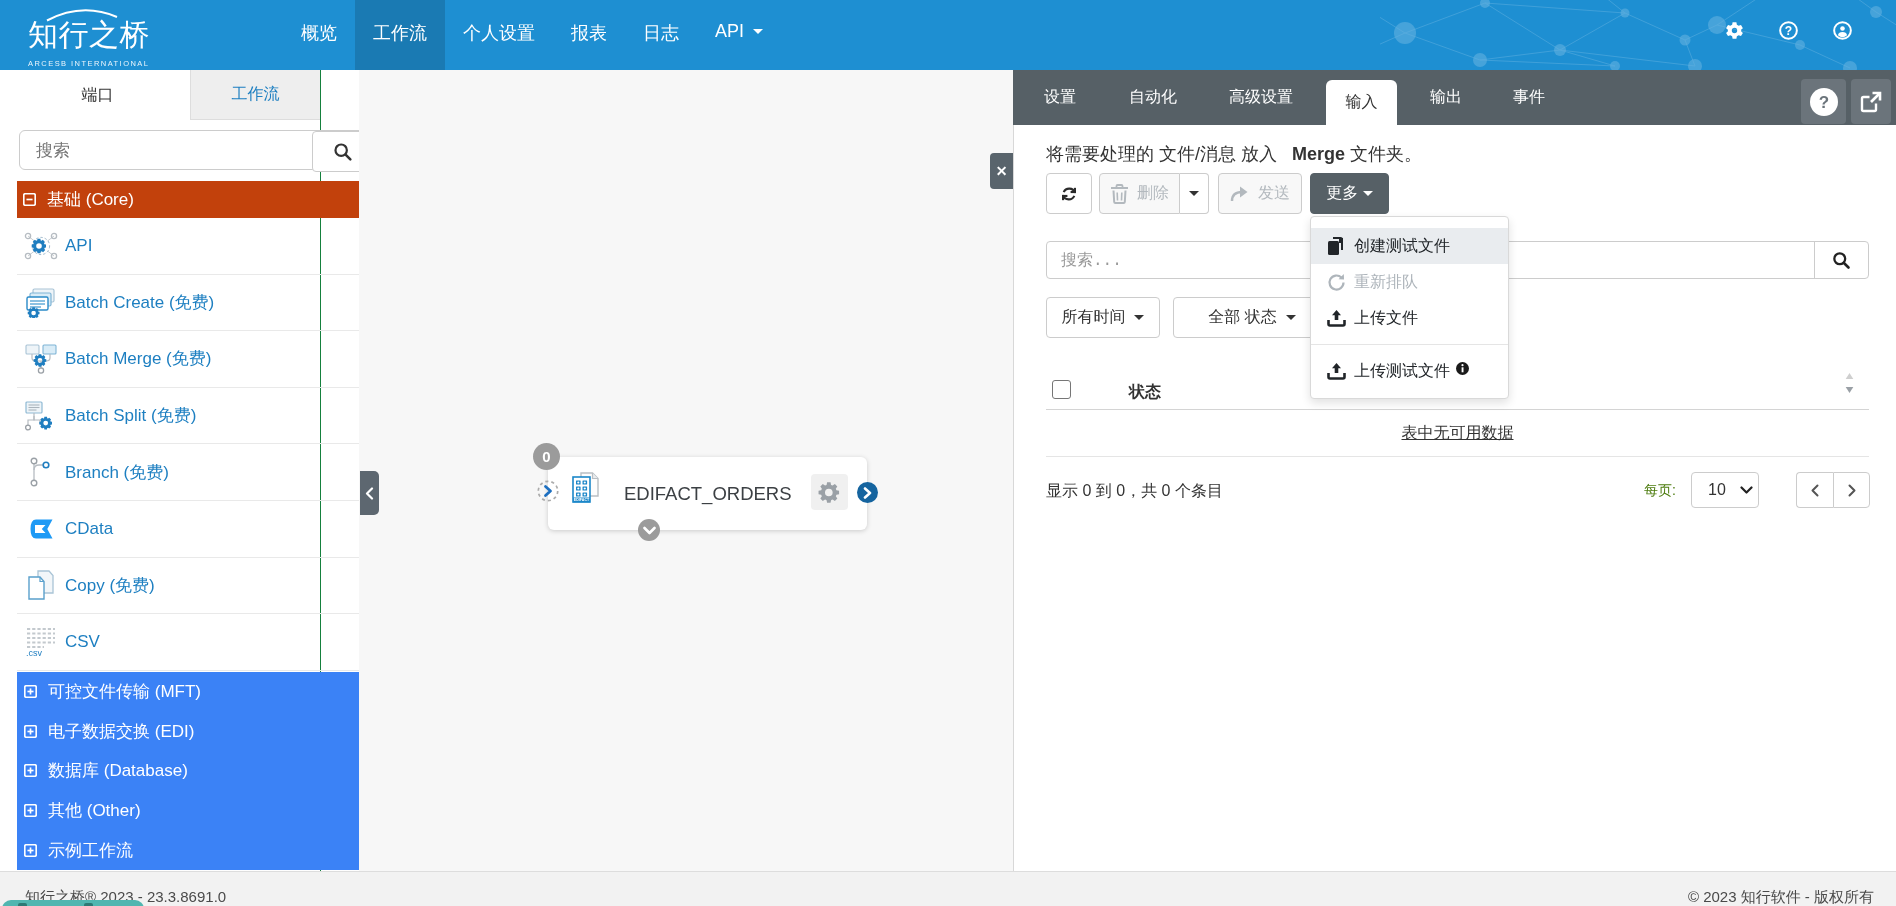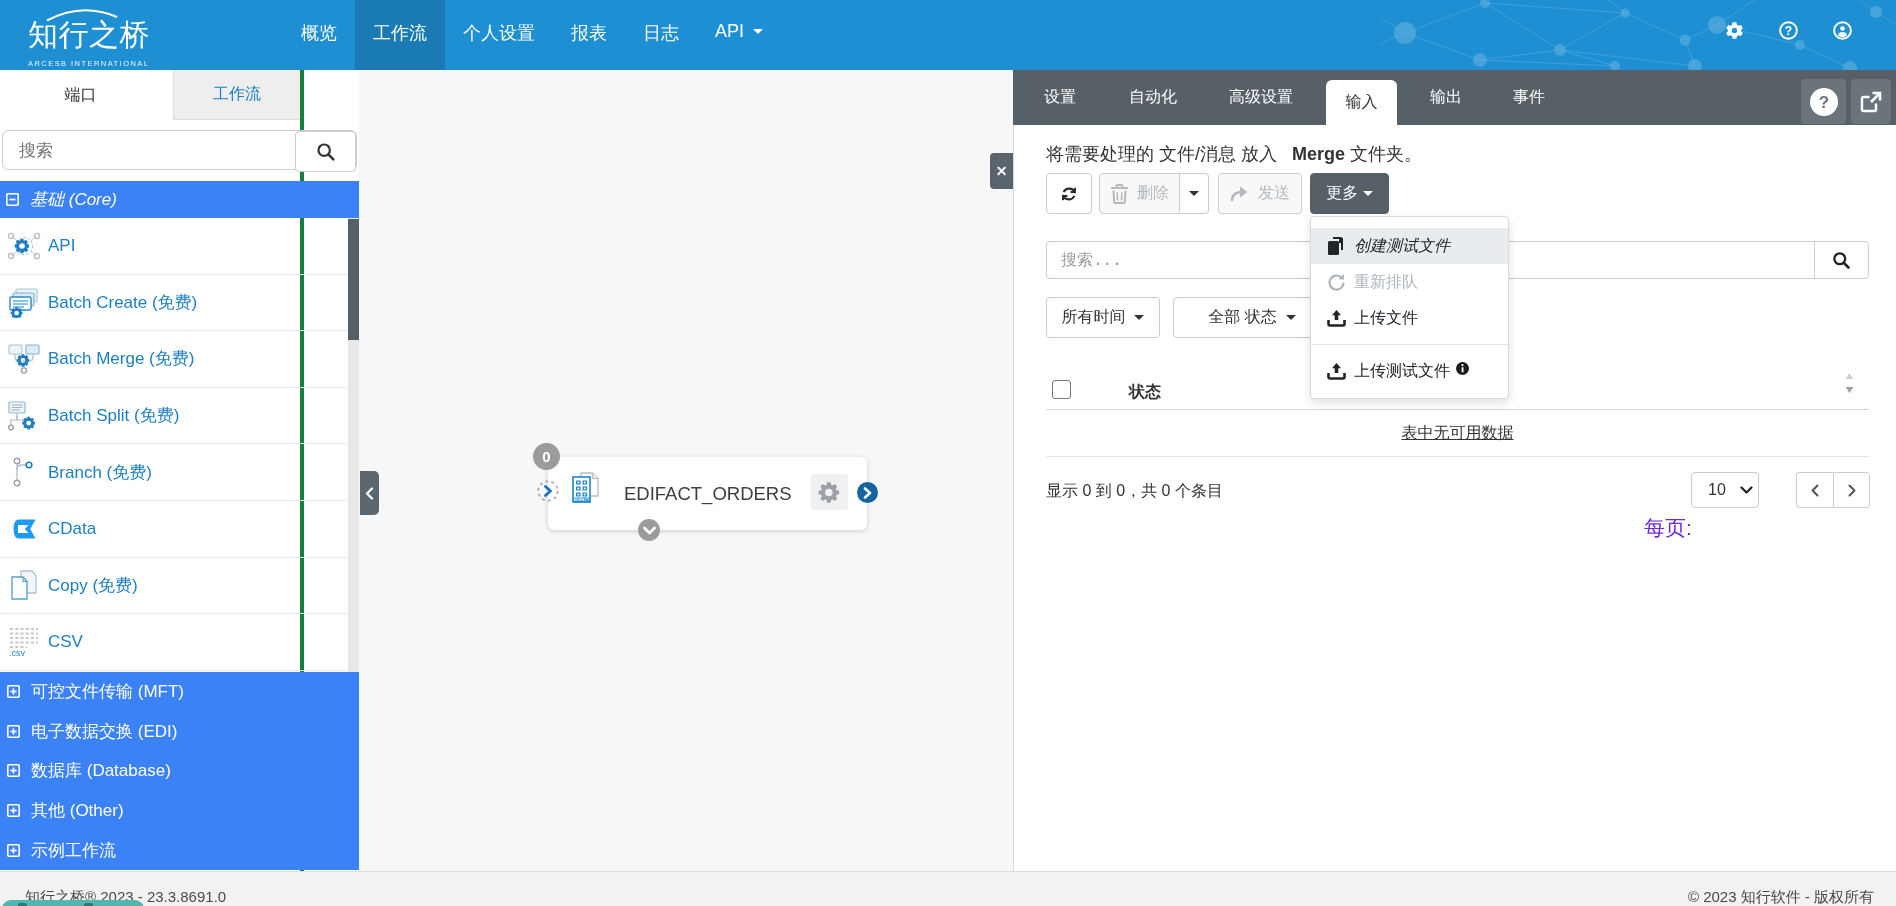--- a/index.html
+++ b/index.html
@@ -13,37 +13,37 @@
 .logo .en { display:block; font-size:7.5px; letter-spacing:1.45px; margin-top:3px; color:#eaf5fc; }
 .logo svg.arc { position:absolute; left:17px; top:-8px; }
 .nav { position:absolute; left:283px; top:0; height:89px; display:flex; }
 .nav a { display:flex; align-items:flex-start; padding:21px 18px 0; color:#fff; font-size:18px; text-decoration:none; height:70px; box-sizing:border-box; }
 .nav a.active { background:#1a7ab3; }
 .nav .caret { margin-left:9px; margin-top:8px; width:0; height:0; border-left:5px solid transparent; border-right:5px solid transparent; border-top:5px solid #fff; }
 .nbicons { position:absolute; right:0; top:0; height:70px; display:flex; align-items:flex-start; padding-top:21px; }
 .nbicons .ic { width:54px; display:flex; justify-content:center; }
 
 
-.sidebar { position:absolute; left:0; top:70px; width:304px; height:801px; background:#fff; border-right:4px solid #15803d; }
+.sidebar { position:absolute; left:17px; top:70px; width:304px; height:801px; background:#fff; border-right:1px solid #15803d; }
 .canvas { position:absolute; left:359px; top:70px; width:654px; height:801px; background:#f7f7f7; }
 .panel { position:absolute; left:1013px; top:70px; width:883px; height:801px; background:#fff; }
 .footer { position:absolute; left:0; top:871px; width:1896px; height:35px; background:#f2f2f2; border-top:1px solid #ddd; font-size:15px; color:#4a4a4a; }
 .footer .fl { position:absolute; left:25px; top:16px; }
 .footer .fr { position:absolute; right:22px; top:16px; }
 .chatw { position:absolute; left:2px; top:28px; width:142px; height:10px; background:#50b6b0; border-radius:9px 9px 0 0; overflow:hidden; }
 .chatw i { position:absolute; top:3px; width:9px; height:7px; background:#2c7a75; border-radius:2px; }
 
 
 .stabs { display:flex; height:50px; background:#eee; }
 .stabs .st { flex:1; display:flex; align-items:center; justify-content:center; font-size:16px; color:#1d7fc1; background:#eee; border-bottom:1px solid #ddd; }
 .stabs .st.on { background:#fff; color:#333; border-bottom:none; border-right:1px solid #ddd; flex:0 0 174px; padding-right:12px; box-sizing:border-box; }
 .ssearch { position:absolute; left:2px; top:60px; width:355px; height:40px; border:1px solid #ccc; border-radius:6px; background:#fff; display:flex; }
 .ssearch .in { flex:1; display:flex; align-items:center; padding-left:16px; color:#757575; font-size:17px; }
 .ssearch .btn { width:61px; border-left:1px solid #ccc; display:flex; align-items:center; justify-content:center; }
-.cat { height:37px; background:#3b82f6; color:#fff; display:flex; align-items:center; font-size:17px; padding-left:6px;font-style:italic; }
+.cat { height:37px; background:#c2410c; color:#fff; display:flex; align-items:center; font-size:17px; padding-left:6px; }
 .cat svg { margin-right:11px; }
 .plist { position:absolute; left:0; top:148px; width:348px; height:454px; overflow:hidden; }
 .pitem { height:56.6px; border-bottom:1px solid #e9e9e9; display:flex; align-items:center; color:#1d7fc1; font-size:17px; }
 .pitem .pic { width:48px; display:flex; justify-content:center; }
 .sscroll { position:absolute; left:348px; top:148px; width:11px; height:454px; background:#e8e8e8; }
 .sscroll .thumb { position:absolute; left:0; top:1px; width:11px; height:121px; background:#555f66; }
 .cats2 { position:absolute; left:0; top:602px; width:359px; }
 .cat2 { height:39.6px; background:#3b82f6; color:#fff; display:flex; align-items:center; font-size:17px; padding-left:7px; }
 .cat2 svg { margin-right:11px; }
 .collapse-h { position:absolute; left:360px; top:471px; width:19px; height:44px; background:#5d6770; border-radius:0 5px 5px 0; display:flex; align-items:center; justify-content:center; }
@@ -78,31 +78,31 @@
 .psearch .in { flex:1; display:flex; align-items:center; padding-left:14px; color:#999; font-size:16px;font-family:Liberation Mono, monospace; }
 .psearch .sbtn { width:54px; border-left:1px solid #ccc; display:flex; align-items:center; justify-content:center; }
 .filters { position:absolute; left:32px; top:172px; display:flex; gap:13px; }
 .thead { position:absolute; left:32px; top:230px; width:823px; height:55px; border-bottom:1px solid #d4d4d4; }
 .cb { position:absolute; left:6px; top:25px; width:19px; height:19px; border:1px solid #767676; border-radius:3px; background:#fff; }
 .thead .col { position:absolute; left:83px; top:27px; font-size:16px; font-weight:bold; color:#333; }
 .sorters { position:absolute; right:15px; top:17px; }
 .nodata { position:absolute; left:32px; top:285px; width:823px; height:47px; border-bottom:1px solid #e5e5e5; display:flex; align-items:center; justify-content:center; font-size:16px; color:#333;text-decoration:underline; }
 .pgrow { position:absolute; left:32px; top:347px; width:823px; height:60px; }
 .pgrow .info { position:absolute; left:0; top:9px; font-size:16px; color:#333; }
-.pgrow .perpage { position:absolute; left:598px; top:10px; font-size:21px; color:#6d28d9;margin-top:32px; }
+.pgrow .perpage { position:absolute; left:598px; top:10px; font-size:14px; color:#4d7c0f; }
 .pgsel { position:absolute; left:645px; top:0; width:68px; height:36px; border:1px solid #ccc; border-radius:4px; display:flex; align-items:center; font-size:16px; color:#333; padding-left:16px; }
 .pgbtns { position:absolute; left:750px; top:0; display:flex; }
 .pgb { width:37px; height:36px; border:1px solid #ccc; background:#fff; display:flex; align-items:center; justify-content:center; }
 .pgb:first-child { border-radius:4px 0 0 4px; border-right:none; }
 .pgb:last-child { border-radius:0 4px 4px 0; }
 
 
 .dmenu { position:absolute; left:296px; top:91px; width:199px; background:#fff; border:1px solid #d9d9d9; border-radius:4px; box-shadow:0 4px 10px rgba(0,0,0,.12); padding:11px 0 9px; z-index:5; }
 .dmi { height:36px; display:flex; align-items:center; padding:0 16px; font-size:16px; color:#212529; white-space:nowrap; }
-.dmi.hl { background:#e9ecef;font-style:italic; }
+.dmi.hl { background:#e9ecef; }
 .dmi.dis { color:#aeb5bb; }
 .dmi svg { margin-right:8px; }
 .ddiv { height:1px; background:#e5e5e5; margin:8px 0; }
 </style>
 </head>
 <body>
 
 <div class="navbar">
   <svg class="net" width="516" height="70" style="position:absolute;left:1380px;top:0" viewBox="0 0 516 70">
     <g stroke="#62b1e0" stroke-width="1" opacity="0.5">

